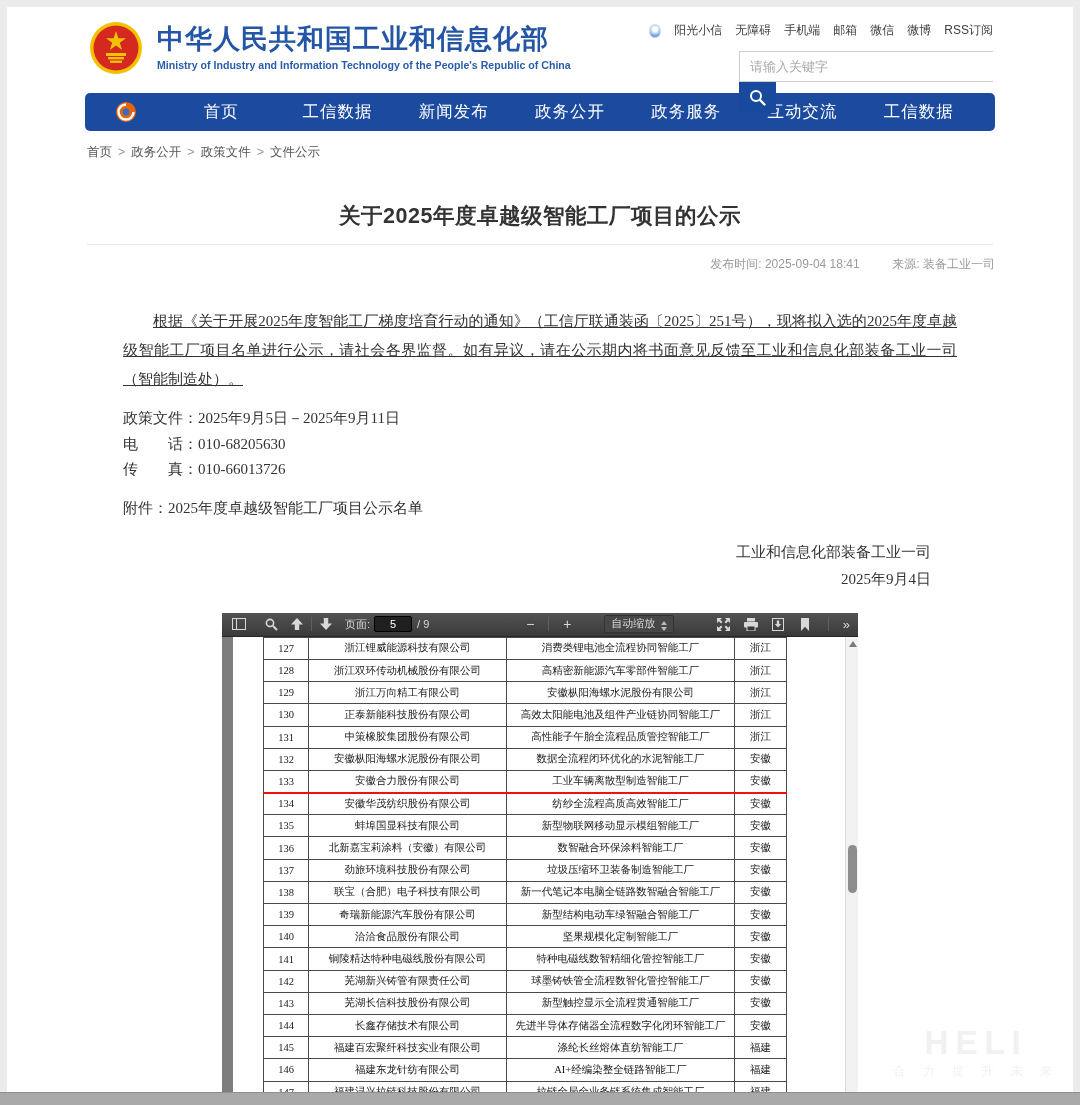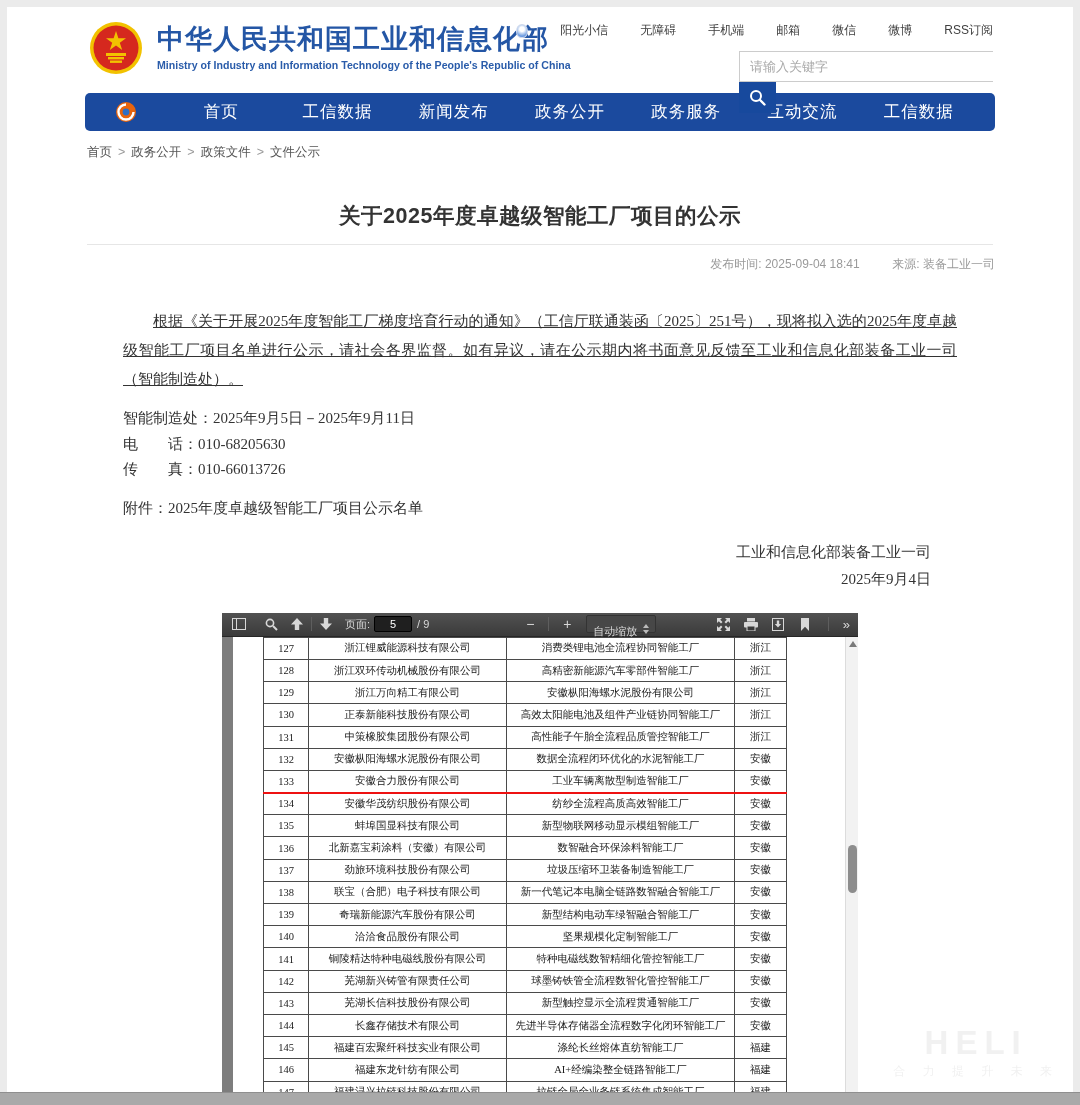--- a/index.html
+++ b/index.html
@@ -8,21 +8,21 @@
   .page { position:absolute; left:7px; top:7px; width:1066px; height:1085px; background:#fff; }
   .bottom-bar { position:absolute; left:0; bottom:0; width:1080px; height:13px; background:#a9a9a9; border-top:1px solid #8f8f8f; }
   .content { width:910px; margin:0 auto; position:relative; }
 
   
   .header { position:relative; height:86px; padding-top:13px; }
   .emblem { position:absolute; left:4px; top:14px; width:54px; height:54px; }
   .site-titles { position:absolute; left:72px; top:16px; }
   .site-title { font-size:27px; font-weight:bold; color:#2456a5; letter-spacing:1px; line-height:1.25; }
   .site-subtitle { font-size:10.6px; color:#2a5caa; margin-top:2px; font-weight:bold; }
-  .top-links { position:absolute; right:2px; top:15px; display:flex; align-items:center; gap:32px; font-size:12px; color:#404040; }
+  .top-links { position:absolute; right:2px; top:15px; display:flex; align-items:center; gap:13px; font-size:12px; color:#404040; }
   .top-links span.link { cursor:pointer; }
   .mascot { width:12px; height:14px; border-radius:50% 50% 45% 45%; background:radial-gradient(circle at 50% 35%, #fff 25%, #6a9ae0 75%); border:1px solid #cfd9ec; display:inline-block; }
   .search-bar { position:absolute; right:2px; top:44px; display:flex;flex-direction:column; }
   .search-input { width:254px; height:31px; border:1px solid #ccc; border-right:none; padding:0 10px; font-size:13px; color:#333; outline:none; }
   .search-input::placeholder { color:#aaa; }
   .search-btn { width:37px; height:31px; background:#17499d; border:none; display:flex; align-items:center; justify-content:center; cursor:pointer; }
 
   
   .nav { height:38px; background:#1b4a9e; border-radius:5px; display:flex; align-items:center; padding:0 18px 0 30px; }
   .nav-logo { width:22px; height:22px; position:relative; margin-right:26px; flex:0 0 auto; }
@@ -49,21 +49,21 @@
   
   .pdf-viewer { position:relative; margin:21px 0 0 137px; width:636px; height:514px; background:#7d7d7d; }
   .pdf-toolbar { position:absolute; left:0; top:0; width:100%; height:24px; background:linear-gradient(#525252,#3a3a3a); border-bottom:1px solid #262626; display:flex; align-items:center; padding:0 8px; color:#d8d8d8; font-size:11px; z-index:3; }
   .tb-btn { display:flex; align-items:center; justify-content:center; min-width:18px; height:20px; cursor:pointer; }
   .tb-sep { width:1px; height:14px; background:#2c2c2c; border-right:1px solid #5e5e5e; margin:0 5px; }
   .page-label { margin:0 4px 0 10px; }
   .page-input { width:38px; height:16px; background:#1f1f1f; border:1px solid #000; color:#fff; font-size:11px; text-align:center; border-radius:2px; }
   .page-total { margin-left:5px; }
   .zoom-group { display:flex; align-items:center; margin-left:92px; gap:4px; }
   .zoom-btn { font-size:14px; color:#d8d8d8; width:18px; text-align:center; cursor:pointer; }
-  .zoom-select { display:flex; align-items:flex-start; gap:6px; background:#474747; border:1px solid #333; border-radius:2px; height:18px; padding:8px 6px; margin-left:10px; cursor:pointer; }
+  .zoom-select { display:flex; align-items:flex-end; gap:6px; background:#474747; border:1px solid #333; border-radius:2px; height:18px; padding:1px 6px; margin-left:28px; cursor:pointer; }
   .dd-arrows { display:flex; flex-direction:column; gap:2px; }
   .dd-arrows i { display:block; width:0; height:0; border-left:3px solid transparent; border-right:3px solid transparent; }
   .dd-arrows i.up { border-bottom:4px solid #bbb; }
   .dd-arrows i.down { border-top:4px solid #bbb; }
   .tb-right { margin-left:auto; display:flex; align-items:center; gap:9px; }
   .more-btn { font-size:13px; color:#d8d8d8; cursor:pointer; }
 
   .pdf-page { position:absolute; left:11px; top:24px; right:13px; bottom:0; background:#fff; overflow:hidden; }
   .pdf-scrollbar { position:absolute; right:0; top:24px; bottom:0; width:13px; background:#f2f2f2; border-left:1px solid #dcdcdc; }
   .sb-arrow { position:absolute; left:3px; width:0; height:0; border-left:4px solid transparent; border-right:4px solid transparent; }
@@ -163,21 +163,21 @@
       <span>2025-09-04 18:41</span>
       <span class="gap"></span>
       <span>来源:</span>
       <span>装备工业一司</span>
     </div>
 
     <div class="article-body">
       <p class="lead">根据《关于开展2025年度智能工厂梯度培育行动的通知》（工信厅联通装函〔2025〕251号），现将拟入选的2025年度卓越级智能工厂项目名单进行公示，请社会各界监督。如有异议，请在公示期内将书面意见反馈至工业和信息化部装备工业一司（智能制造处）。</p>
       <div class="info-lines">
 
-      <div>智能制造处：2025年9月5日－2025年9月11日</div>
+      <div>政策文件：2025年9月5日－2025年9月11日</div>
           <div>电　　话：010-68205630</div>
           <div>传　　真：010-66013726</div>
         </div>
       <div class="attachment-line">附件：2025年度卓越级智能工厂项目公示名单</div>
       <div class="sign-block">
         <div>工业和信息化部装备工业一司</div>
         <div>2025年9月4日</div>
       </div>
     </div>
 

